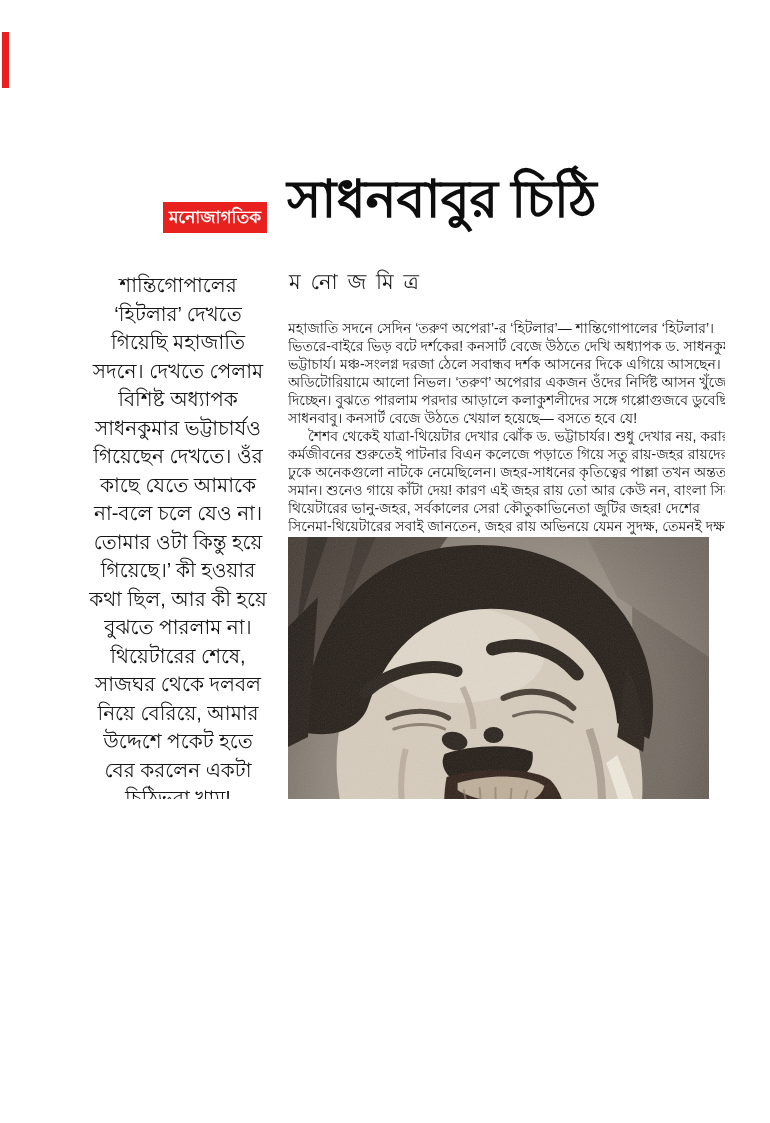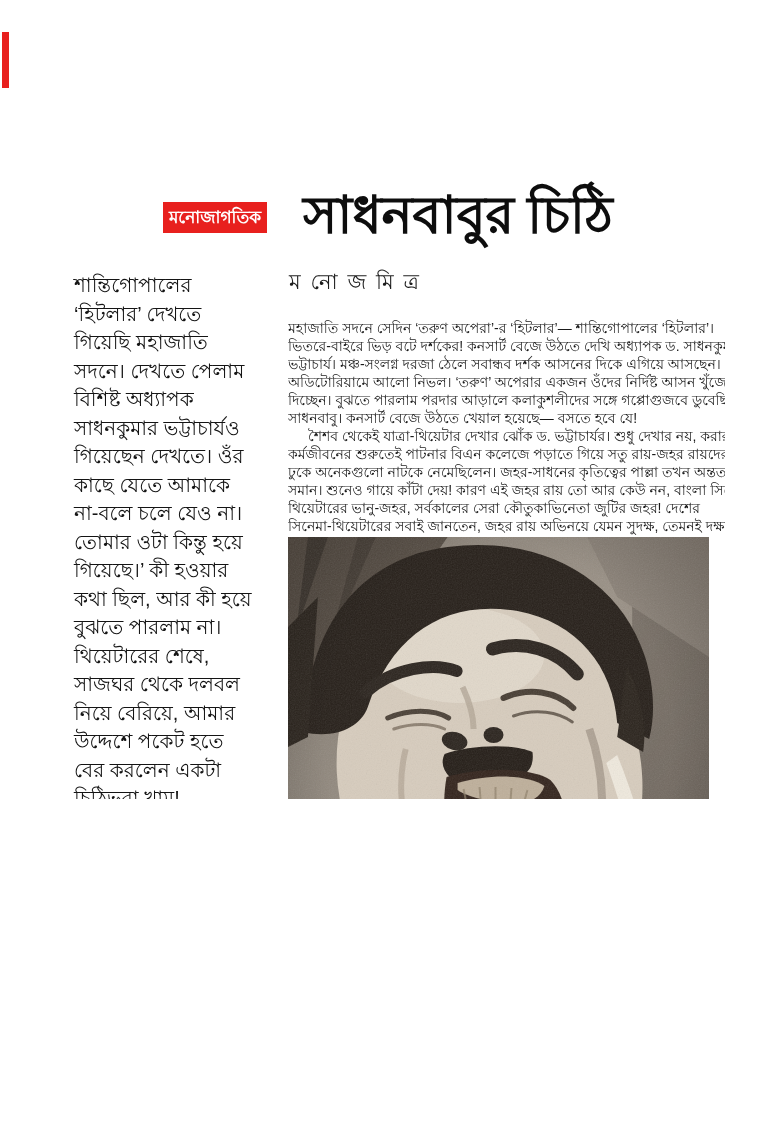--- a/index.html
+++ b/index.html
@@ -7,30 +7,30 @@
     position:relative; width:770px; height:799px; background:#ffffff;
     overflow:hidden; font-family:"Liberation Sans", sans-serif;
   }
   .red-bar { position:absolute; left:2px; top:32px; width:7px; height:56px; background:#e8201e; }
   .tag {
     position:absolute; left:163px; top:202px; width:104px; height:31px;
     background:#e8201e; color:#ffffff; font-size:17px; font-weight:bold;
     display:flex; align-items:center; justify-content:center; white-space:nowrap;
   }
   .headline {
-    position:absolute; left:287px; top:170px; margin:16px;
+    position:absolute; left:287px; top:170px; margin:0;
     font-family:"Liberation Serif", serif; font-weight:900;
     font-size:52px; line-height:60px; color:#0d0d0d; white-space:nowrap;
   }
   .author {
     position:absolute; left:289px; top:266px; font-size:21px; color:#1c1c1c;
     letter-spacing:2px; white-space:nowrap;
   }
   .pullquote {
-    position:absolute; left:74px; top:271px; width:208px; text-align:left;
+    position:absolute; left:74px; top:271px; width:208px; text-align:center;
     font-size:20px; line-height:28.5px; color:#141414; font-weight:500;
   }
   .pullquote div { white-space:nowrap; }
   .bodycol {
     position:absolute; left:288px; top:319px; width:437px;
     font-size:14px; line-height:18px; color:#1a1a1a;
   }
   .para div { white-space:nowrap; overflow:hidden; }
   .para-indent > div:first-child { text-indent:20px; }
   .photo { position:absolute; left:288px; top:537px; width:421px; height:481px; margin:0; }

